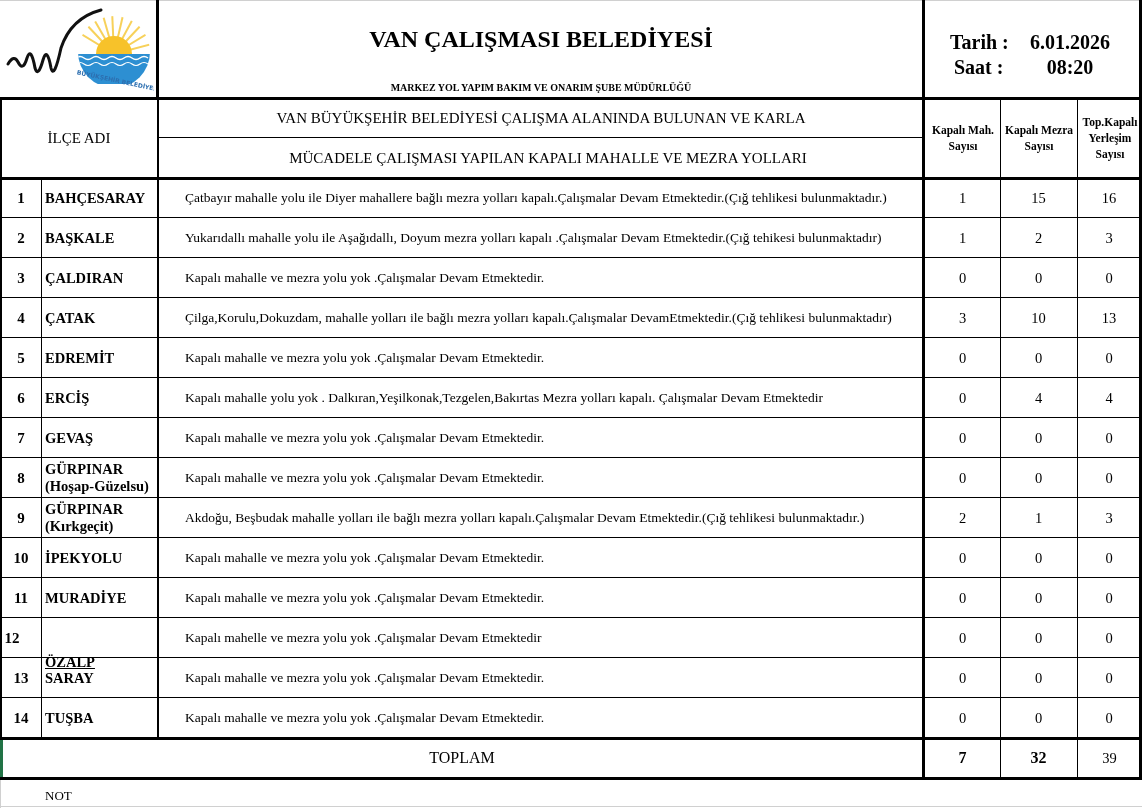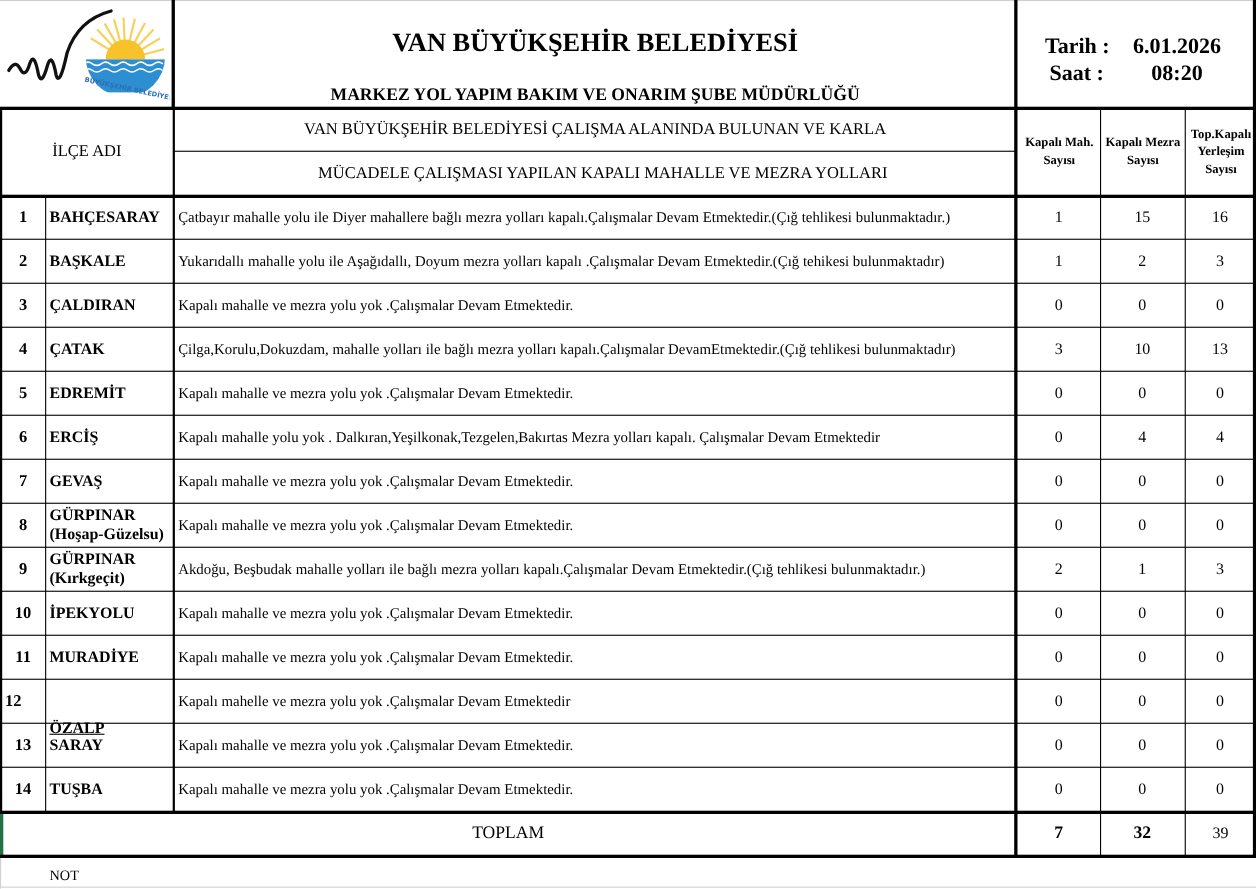--- a/index.html
+++ b/index.html
@@ -6,26 +6,26 @@
   body { width:1142px; height:808px; position:relative; overflow:hidden;
          font-family:"Liberation Serif", "DejaVu Serif", serif; color:#000; }
   .abs { position:absolute; box-sizing:border-box; }
   .cell { position:absolute; box-sizing:border-box; display:flex; align-items:center; }
   .center { justify-content:center; text-align:center; }
   .b { font-weight:bold; }
   .hline { position:absolute; background:#000; }
   .vline { position:absolute; background:#000; }
   .gridline { position:absolute; background:#d0d0d0; }
   .title { font-size:24px; font-weight:bold; }
-  .subtitle { font-size:16px; font-weight:bold; }
+  .subtitle { font-size:10px; font-weight:bold; }
   .hdr { font-size:15px; font-weight:normal; }
   .hdr-sm { font-size:11.5px; font-weight:bold; line-height:16px; }
   .no { font-size:15px; font-weight:bold; }
   .ilce { font-size:14.5px; font-weight:bold; line-height:17px; padding-left:3px; }
-  .desc { font-size:13.5px; line-height:20px; padding-left:3px; padding-right:4px; }
+  .desc { font-size:13.5px; line-height:20px; padding-left:13px; padding-right:4px;margin-left:13px; }
   .num { font-size:14.5px; }
   .tarih { font-size:20px; font-weight:bold; }
 </style>
 </head>
 <body>
 
 <div class="gridline" style="left:0;top:0;width:1142px;height:1px;"></div>
 
 <div class="abs" style="left:4px;top:8px;width:150px;height:84px;">
   <svg width="150" height="84" viewBox="0 0 150 84">
@@ -50,21 +50,21 @@
       <path d="M92 46 A18 18 0 0 1 128 46 Z" fill="#f7c22a"></path>
       <rect x="70" y="46" width="80" height="30" fill="#2d8fd2"></rect>
       <path d="M72 50 q4 -3 8 0 t8 0 t8 0 t8 0 t8 0 t8 0 t8 0 t8 0 t8 0" stroke="#ffffff" stroke-width="1.5" fill="none"></path>
       <path d="M72 56 q4 -3 8 0 t8 0 t8 0 t8 0 t8 0 t8 0 t8 0 t8 0 t8 0" stroke="#ffffff" stroke-width="1.2" fill="none"></path>
     </g>
     <path d="M4 56 q6 -10 10 -2 q5 10 9 -4 q4 -12 8 10 q3 10 8 -8 q4 -14 8 8 q3 12 10 -20 q10 -30 40 -38" stroke="#111" stroke-width="3" fill="none" stroke-linecap="round"></path>
     <text x="72" y="72" font-size="6" font-weight="bold" fill="#2d6fb0" font-family="DejaVu Sans, sans-serif" transform="rotate(12 100 72)">BÜYÜKŞEHİR BELEDİYESİ</text>
   </svg>
 </div>
 
-<div class="cell center title" style="left:158px;top:22px;width:766px;height:34px;">VAN BÜYÜKŞEHİR BELEDİYESİ</div>
+<div class="cell center title" style="left:158px;top:22px;width:766px;height:34px;">VAN ÇALIŞMASI BELEDİYESİ</div>
 <div class="cell center subtitle" style="left:158px;top:76px;width:766px;height:22px;">MARKEZ YOL YAPIM  BAKIM VE ONARIM  ŞUBE MÜDÜRLÜĞÜ</div>
 
 <div class="cell tarih" style="left:950px;top:32px;width:60px;height:20px;">Tarih :</div>
 <div class="cell center tarih" style="left:1030px;top:32px;width:80px;height:20px;">6.01.2026</div>
 <div class="cell tarih" style="left:954px;top:57px;width:60px;height:20px;">Saat :</div>
 <div class="cell center tarih" style="left:1030px;top:57px;width:80px;height:20px;">08:20</div>
 
 <div class="cell center hdr" style="left:0;top:98px;width:158px;height:80px;">İLÇE ADI</div>
 <div class="cell center hdr" style="left:158px;top:98px;width:766px;height:40px;">VAN BÜYÜKŞEHİR BELEDİYESİ ÇALIŞMA ALANINDA BULUNAN VE KARLA</div>
 <div class="cell center hdr" style="left:158px;top:138px;width:780px;height:40px;">MÜCADELE ÇALIŞMASI YAPILAN KAPALI MAHALLE VE MEZRA YOLLARI</div>

